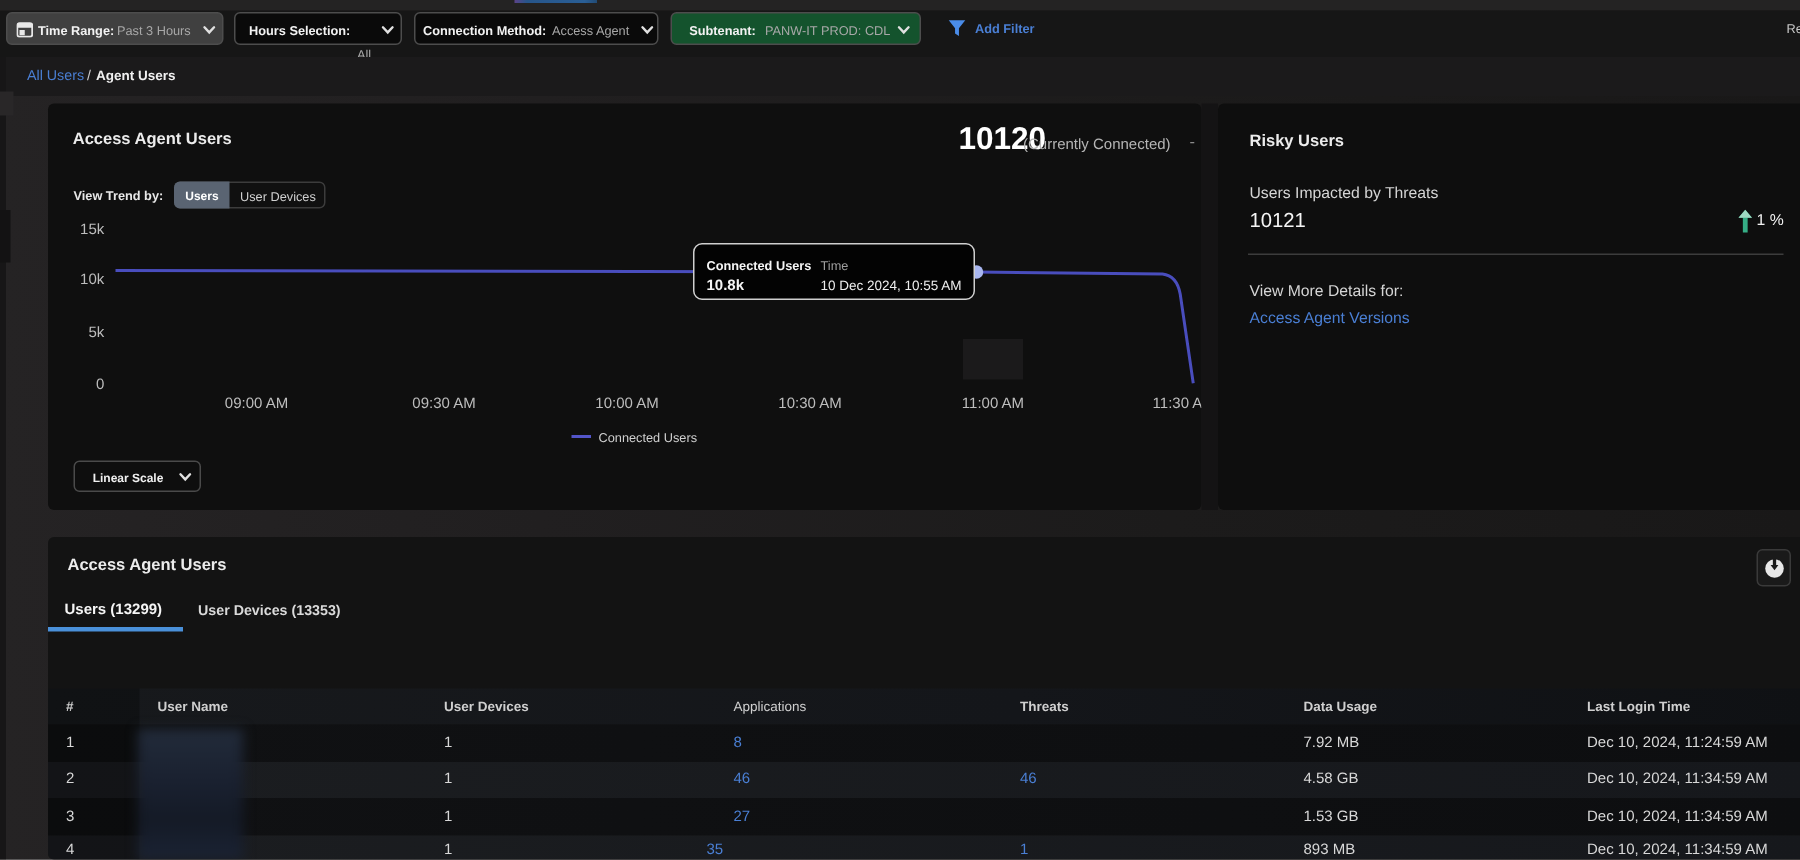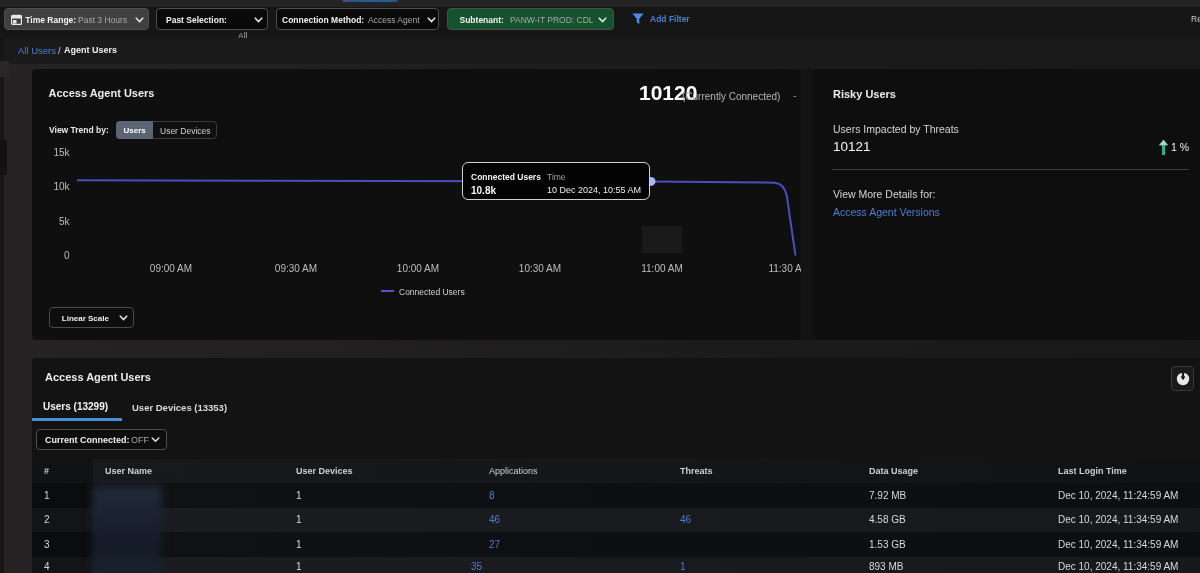--- a/index.html
+++ b/index.html
@@ -24,21 +24,21 @@
       <rect x="2" y="6" width="3.5" height="3.5" fill="#e8e8e8"></rect>
     </svg>
     <span class="abs" style="left:20.8px;top:5.5px;font-size:8.5px;font-weight:bold;color:#f2f2f2;">Time Range:</span>
     <span class="abs" style="left:73.5px;top:5.5px;font-size:8.5px;color:#a8a8a8;">Past 3 Hours</span>
     <svg class="abs" style="left:130px;top:7.5px;" width="9" height="7" viewBox="0 0 9 7">
         <path d="M1.3 1.2 L4.5 4.6 L7.7 1.2" fill="none" stroke="#e0e0e0" stroke-width="1.6" stroke-linecap="round"></path>
       </svg>
   </div>
 
   <div class="abs" style="left:156px;top:1px;width:112px;height:22px;background:#0a0a0a;border:1px solid #4d4d4d;border-radius:4px;">
-    <span class="abs" style="left:9px;top:5.5px;font-size:8.5px;font-weight:bold;color:#f2f2f2;">Past Selection:</span>
+    <span class="abs" style="left:9px;top:5.5px;font-size:8.5px;font-weight:bold;color:#f2f2f2;">Hours Selection:</span>
     <span class="abs" style="left:81px;top:22px;font-size:8.5px;color:#a8a8a8;">All</span>
     <svg class="abs" style="left:97px;top:7.5px;" width="9" height="7" viewBox="0 0 9 7">
         <path d="M1.3 1.2 L4.5 4.6 L7.7 1.2" fill="none" stroke="#e0e0e0" stroke-width="1.6" stroke-linecap="round"></path>
       </svg>
   </div>
 
   <div class="abs" style="left:276px;top:1px;width:163px;height:22px;background:#0a0a0a;border:1px solid #4d4d4d;border-radius:4px;">
     <span class="abs" style="left:5px;top:5.5px;font-size:8.5px;font-weight:bold;color:#f2f2f2;">Connection Method:</span>
     <span class="abs" style="left:91px;top:5.5px;font-size:8.5px;color:#a8a8a8;">Access Agent</span>
     <svg class="abs" style="left:150px;top:7.5px;" width="9" height="7" viewBox="0 0 9 7">
@@ -141,27 +141,20 @@
       <circle cx="7" cy="7" r="6.2" fill="#e8e8e8"></circle>
       <rect x="5.9" y="0" width="2.2" height="5" fill="#1a1a1a"></rect>
       <path d="M4.4 4.6 L9.6 4.6 L7 8.2 Z" fill="#1a1a1a"></path>
     </svg>
   </div>
 
   <span class="abs" style="left:11px;top:43.2px;font-size:10px;font-weight:bold;color:#f5f5f5;">Users (13299)</span>
   <span class="abs" style="left:100px;top:43.5px;font-size:9.5px;font-weight:bold;color:#dadada;">User Devices (13353)</span>
   <div class="abs" style="left:-5px;top:60px;width:94.5px;height:2.5px;background:#4a90d9;"></div>
 
-  <div class="abs" style="left:4px;top:70.8px;width:131px;height:21.5px;background:#0d0d0d;border:1px solid #4f4f4f;border-radius:4px;">
-    <span class="abs" style="left:8px;top:5.5px;font-size:9px;font-weight:bold;color:#f0f0f0;">Current Connected:</span>
-    <span class="abs" style="left:94px;top:5.5px;font-size:9px;color:#a8a8a8;">OFF</span>
-    <svg class="abs" style="left:114px;top:7.5px;" width="9" height="6" viewBox="0 0 9 6">
-        <path d="M1.2 1 L4.5 4.2 L7.8 1" fill="none" stroke="#e0e0e0" stroke-width="1.5" stroke-linecap="round"></path>
-      </svg>
-  </div>
 
   <div class="abs" style="left:0;top:101px;width:1175px;height:24px;background:linear-gradient(90deg,#17191c 0%,#14161a 55%,#0f1114 100%);"></div>
   <div class="abs" style="left:0;top:125px;width:1175px;height:25px;background:linear-gradient(90deg,#101113 0%,#0d0e10 100%);"></div>
   <div class="abs" style="left:0;top:150px;width:1175px;height:24px;background:linear-gradient(90deg,#1b1d20 0%,#16181c 100%);"></div>
   <div class="abs" style="left:0;top:174px;width:1175px;height:25px;background:linear-gradient(90deg,#101113 0%,#0d0e10 100%);"></div>
   <div class="abs" style="left:0;top:199px;width:1175px;height:16px;background:linear-gradient(90deg,#1b1d20 0%,#16181c 100%);"></div>
 
   <div class="abs" style="left:0;top:101px;width:61px;height:114px;background:rgba(0,0,0,0.28);"></div>
 
   <span class="abs" style="left:12px;top:108px;font-size:9px;font-weight:bold;color:#cfcfcf;">#</span>

